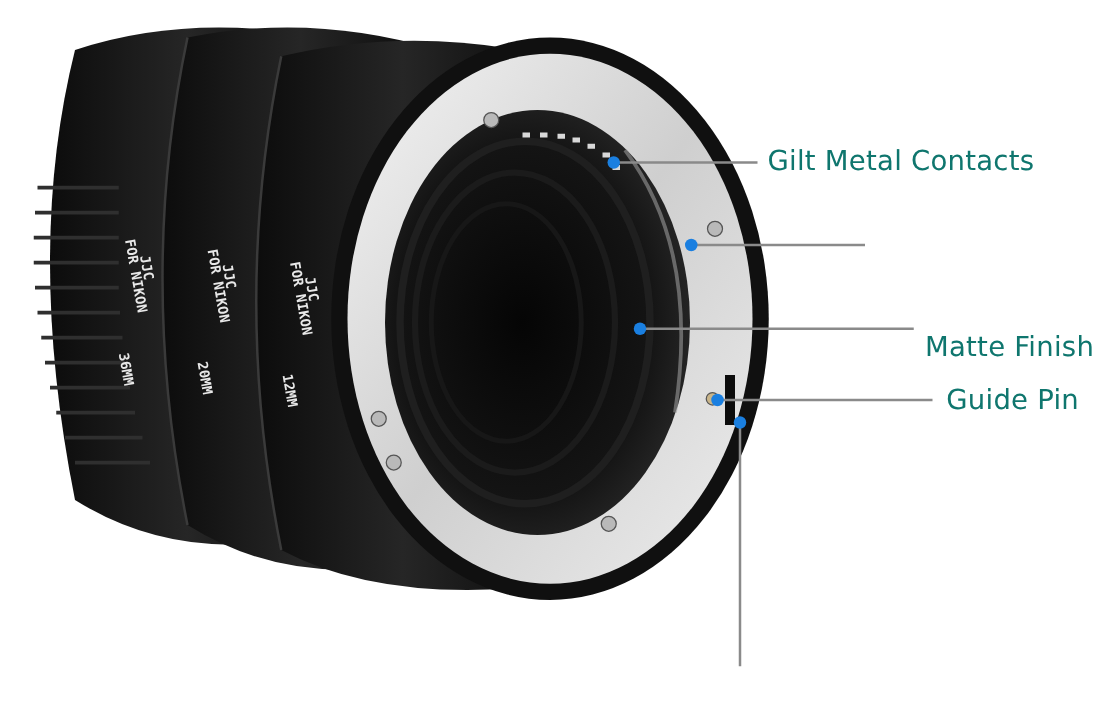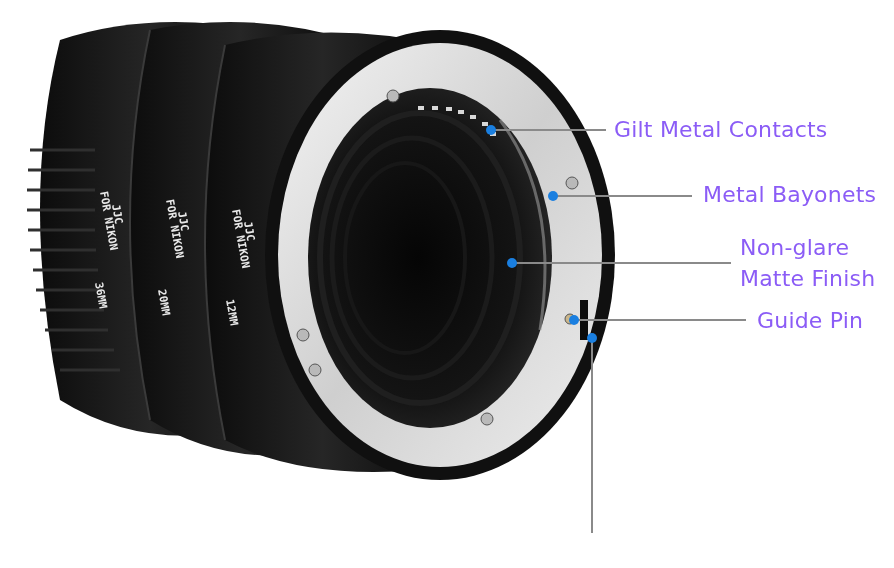--- a/index.html
+++ b/index.html
@@ -1,19 +1,19 @@
 <!DOCTYPE html>
 <html><head>
 <meta charset="utf-8">
 <style>
   html, body { margin: 0; padding: 0; background: #ffffff; }
   body { width: 894px; height: 568px; position: relative; overflow: hidden;
          font-family: "DejaVu Sans", sans-serif; }
   #stage { position: absolute; left: 0; top: 0; width: 894px; height: 568px; }
-  .label { position: absolute; color: #8b5cf6; font-size: 22px; line-height: 28px;
+  .label { position: absolute; color: #0f766e; font-size: 22px; line-height: 28px;
            white-space: nowrap; letter-spacing: 0.2px; }
   .lens-text { font-family: "DejaVu Sans Mono", monospace; font-weight: bold; }
 </style>
 </head>
 <body>
 
 <div id="stage">
   <svg width="894" height="568" viewBox="0 0 894 568" xmlns="http://www.w3.org/2000/svg" style="position:absolute;left:0;top:0;">
     <defs>
       <linearGradient id="tubeGrad" x1="0" y1="0" x2="1" y2="0">
@@ -117,17 +117,15 @@
     <g fill="#1a7fe0">
       <circle cx="491" cy="130" r="5"></circle>
       <circle cx="553" cy="196" r="5"></circle>
       <circle cx="512" cy="263" r="5"></circle>
       <circle cx="574" cy="320" r="5"></circle>
       <circle cx="592" cy="338" r="5"></circle>
     </g>
   </svg>
 
   <div class="label" style="left:614px; top:116px;">Gilt Metal Contacts</div>
-  <div class="label" style="left:703px; top:181px;">Metal Bayonets</div>
-  <div class="label" style="left:740px; top:234px;">Non-glare</div>
   <div class="label" style="left:740px; top:265px;">Matte Finish</div>
   <div class="label" style="left:757px; top:307px;">Guide Pin</div>
 </div>
 
 </body></html>

